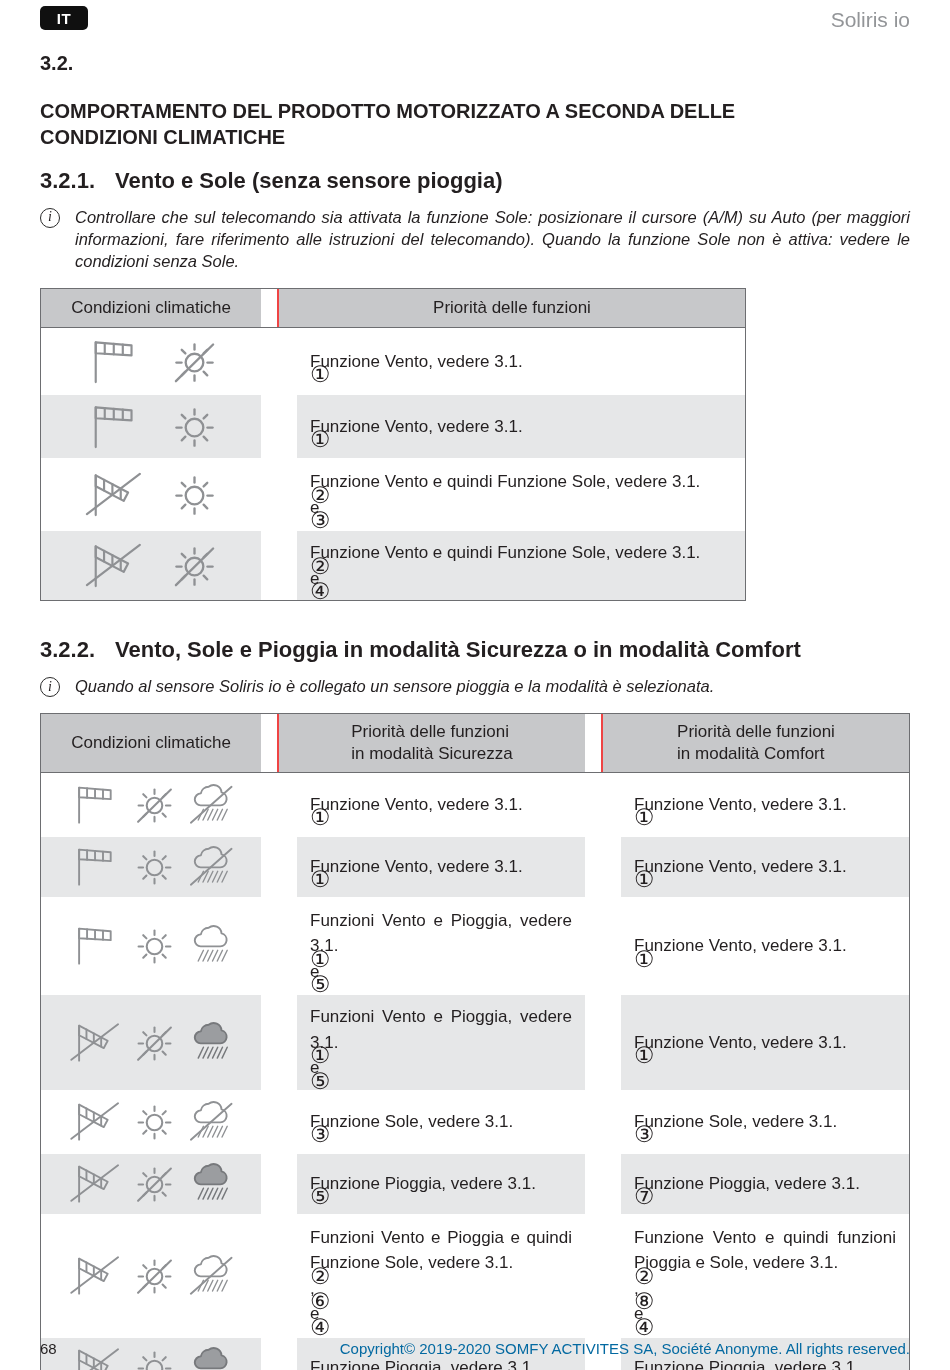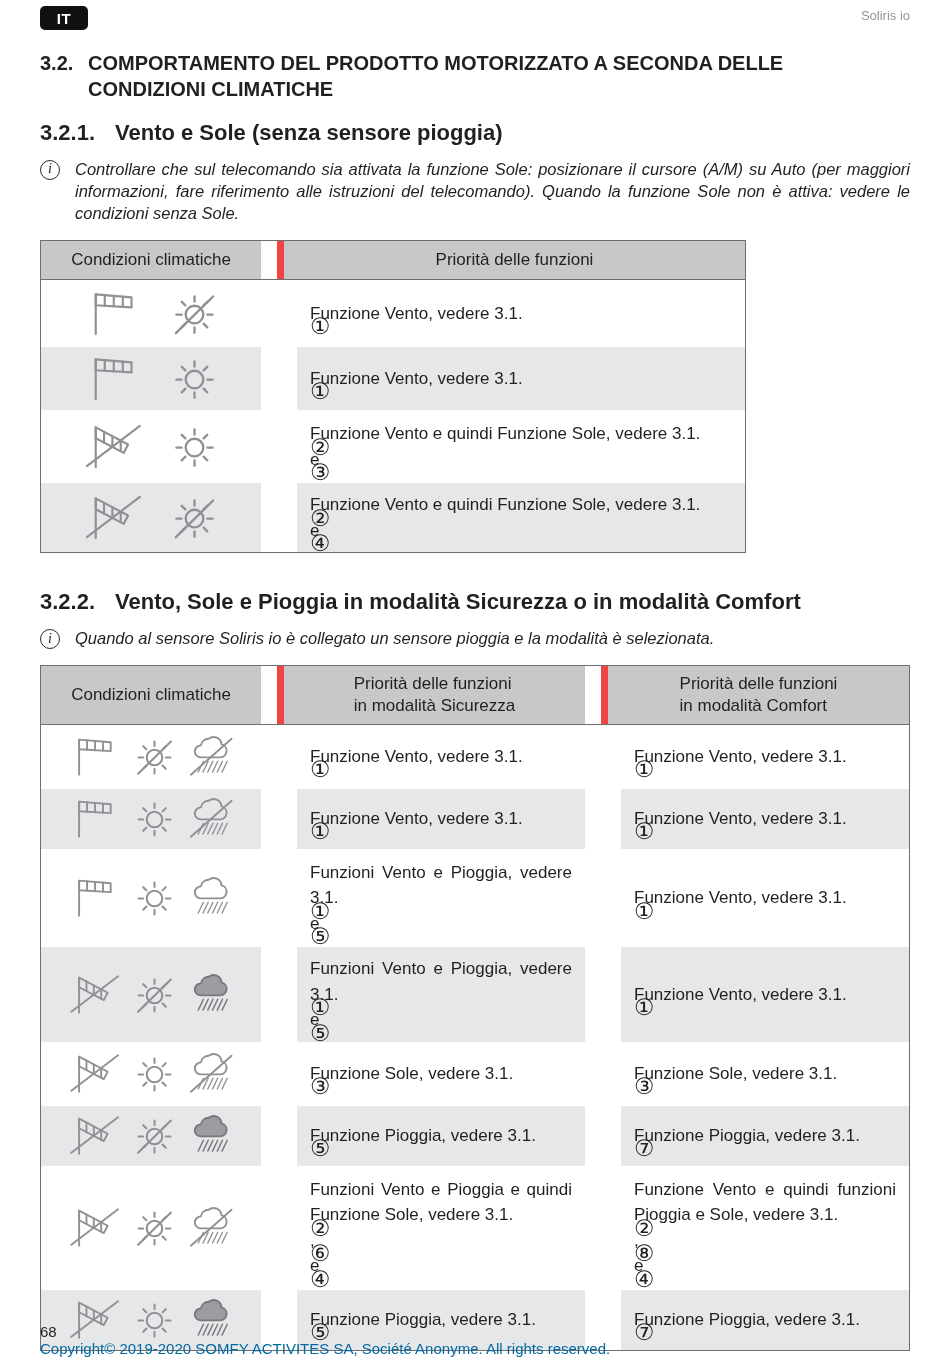--- a/index.html
+++ b/index.html
@@ -15,23 +15,23 @@
     overflow: hidden;
     padding: 6px 40px 0;
     background: #fff;
   }
   .topbar { display: flex; justify-content: space-between; align-items: flex-start; height: 30px; }
   .lang-badge {
     display: inline-flex; align-items: center; justify-content: center;
     background: #101010; color: #fff; font-weight: 700; font-size: 15px;
     width: 48px; height: 24px; border-radius: 5px; letter-spacing: .5px;
   }
-  .brand { color: #939598; font-size: 13px; margin-top: 2px; }
-
-  .sec { display: flex; margin-top: 14px; font-weight: 700; font-size: 20px; line-height: 1.32; }
+  .brand { color: #939598; font-size: 21px; margin-top: 2px; }
+
+  .sec { display: flex; margin-top: 14px; font-weight: 700; font-size: 20px; line-height: 1.32; flex-direction: column; }
   .sec-num { flex: 0 0 48px; }
   .sec-title { max-width: 732px; }
 
   .sub { display: flex; margin-top: 17px; font-weight: 700; font-size: 22px; }
   .sub-num { flex: 0 0 75px; }
   .sub2 { margin-top: 36px; }
 
   .note { display: flex; margin-top: 12px; font-style: italic; font-size: 16.5px; line-height: 1.34; }
   .info-icon {
     flex: 0 0 20px; width: 20px; height: 20px;
@@ -49,41 +49,41 @@
   .t1 .trow { grid-template-columns: 220px 1fr; }
   .t2 .trow { grid-template-columns: 220px 1fr 1fr; }
   .trow + .trow { margin-top: 2px; }
   .thead { grid-gap: 0; border-bottom: 1px solid #6d6e71; }
   .hcell {
     background: #c7c8ca; display: flex; flex-direction: column;
     align-items: center; justify-content: center; text-align: left;
     font-size: 17px; line-height: 1.28; padding: 7px 4px; min-height: 38px;
   }
   .t2 .hcell { min-height: 52px; }
-  .hcell + .hcell { border-left: 7px solid #ef4444; margin-left: 16px; }
+  .hcell + .hcell { border-left: 2px solid #ef4444; margin-left: 16px; }
   .tcell { background: #fff; }
   .alt .tcell { background: #e6e7e8; }
   .icell { display: flex; align-items: center; justify-content: center; padding: 6px 4px; min-height: 60px; }
   .t1 .icell { gap: 24px; }
   .t2 .icell { gap: 10px; }
   .bcell {
     display: grid; align-content: center;
     font-size: 17px; line-height: 1.5; padding: 9px 13px; text-align: justify;
   }
   .wicon { display: block; }
   .t1 .wicon { height: 51px; }
   .t2 .wicon { height: 45px; }
   .wicon svg { height: 100%; width: auto; display: block; }
   .circ {
     font-family: "DejaVu Sans", sans-serif;
     font-size: 1.32em; line-height: 0; vertical-align: -0.06em;
   }
   .footer {
     position: absolute; left: 40px; right: 40px; bottom: 13px;
-    display: flex; justify-content: space-between; align-items: baseline; font-size: 15px; flex-direction: column;
+    display: flex; justify-content: space-between; align-items: baseline; font-size: 15px;
   }
   .pnum { color: #231f20; }
   .copyright { color: #0369a1; }
 </style>
 </head>
 <body>
 
 <div class="page">
 
   <header class="topbar">

